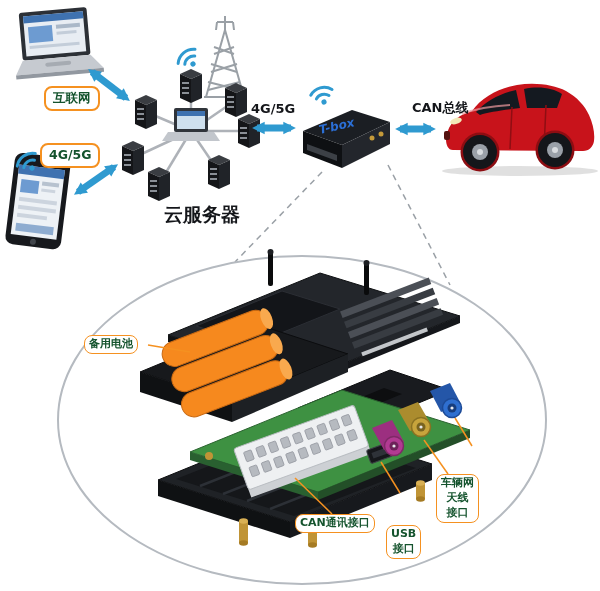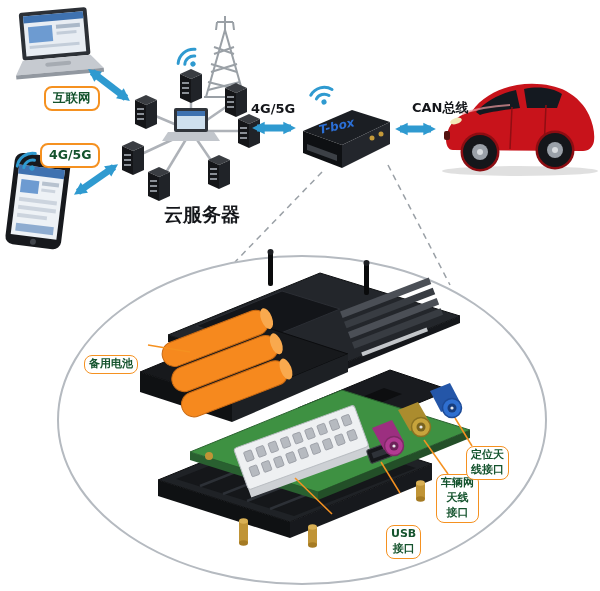--- a/index.html
+++ b/index.html
@@ -279,34 +279,33 @@
 <div class="tag tag-lg" style="left:40px; top:143px;">
   <span>4G/5G</span>
 </div>
 
 <div class="plain" style="left:164px; top:202px; font-size:19px;">云服务器</div>
 
 <div class="plain" style="left:251px; top:101px;">4G/5G</div>
 
 <div class="plain" style="left:412px; top:99px;">CAN总线</div>
 
-<div class="tag" style="left:84px; top:335px;margin-top:20px;">
+<div class="tag" style="left:84px; top:335px;">
   <div>备用电池</div>
 </div>
 
+<div class="tag" style="left:295px; top:514px;">
+  <div>CAN通讯接口</div>
+</div>
 
 <div class="tag" style="left:386px; top:493px;margin-top:32px;">
   <div>USB</div>
   <div>接口</div>
 </div>
 
 <div class="tag" style="left:436px; top:474px;">
   <div>车辆网</div>
   <div>天线</div>
   <div>接口</div>
 </div>
 
-<div class="tag" style="left:466px; top:446px;">
-  <div>定位天</div>
-  <div>线接口</div>
-</div>
 
 </div>
 
 </body></html>

